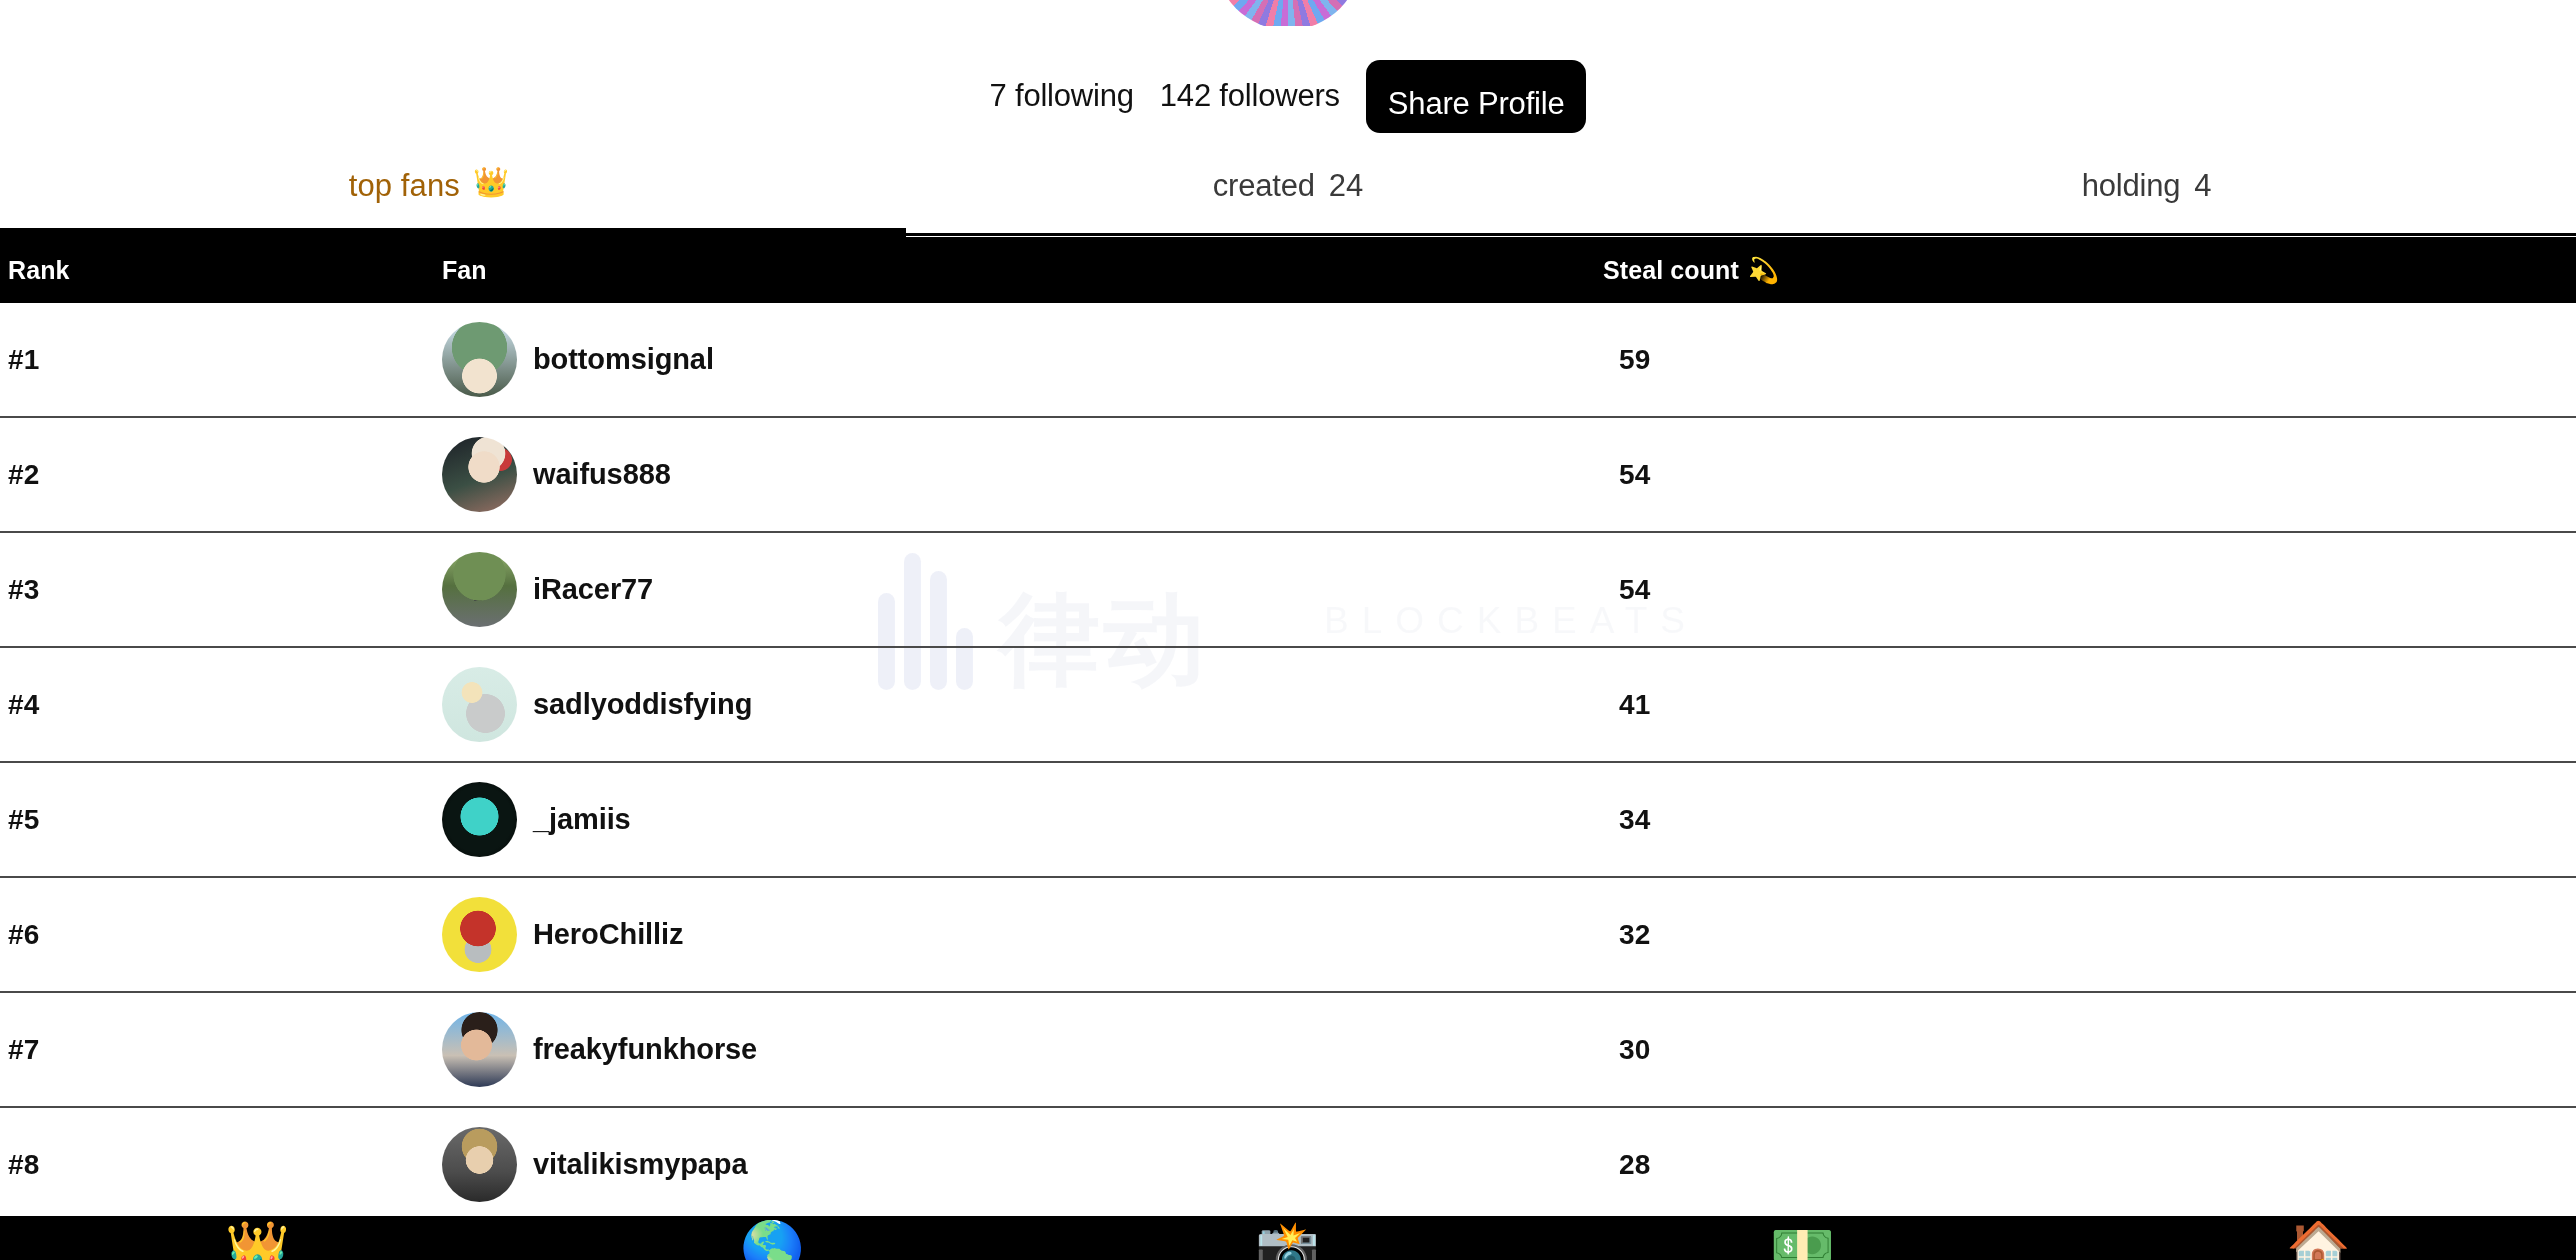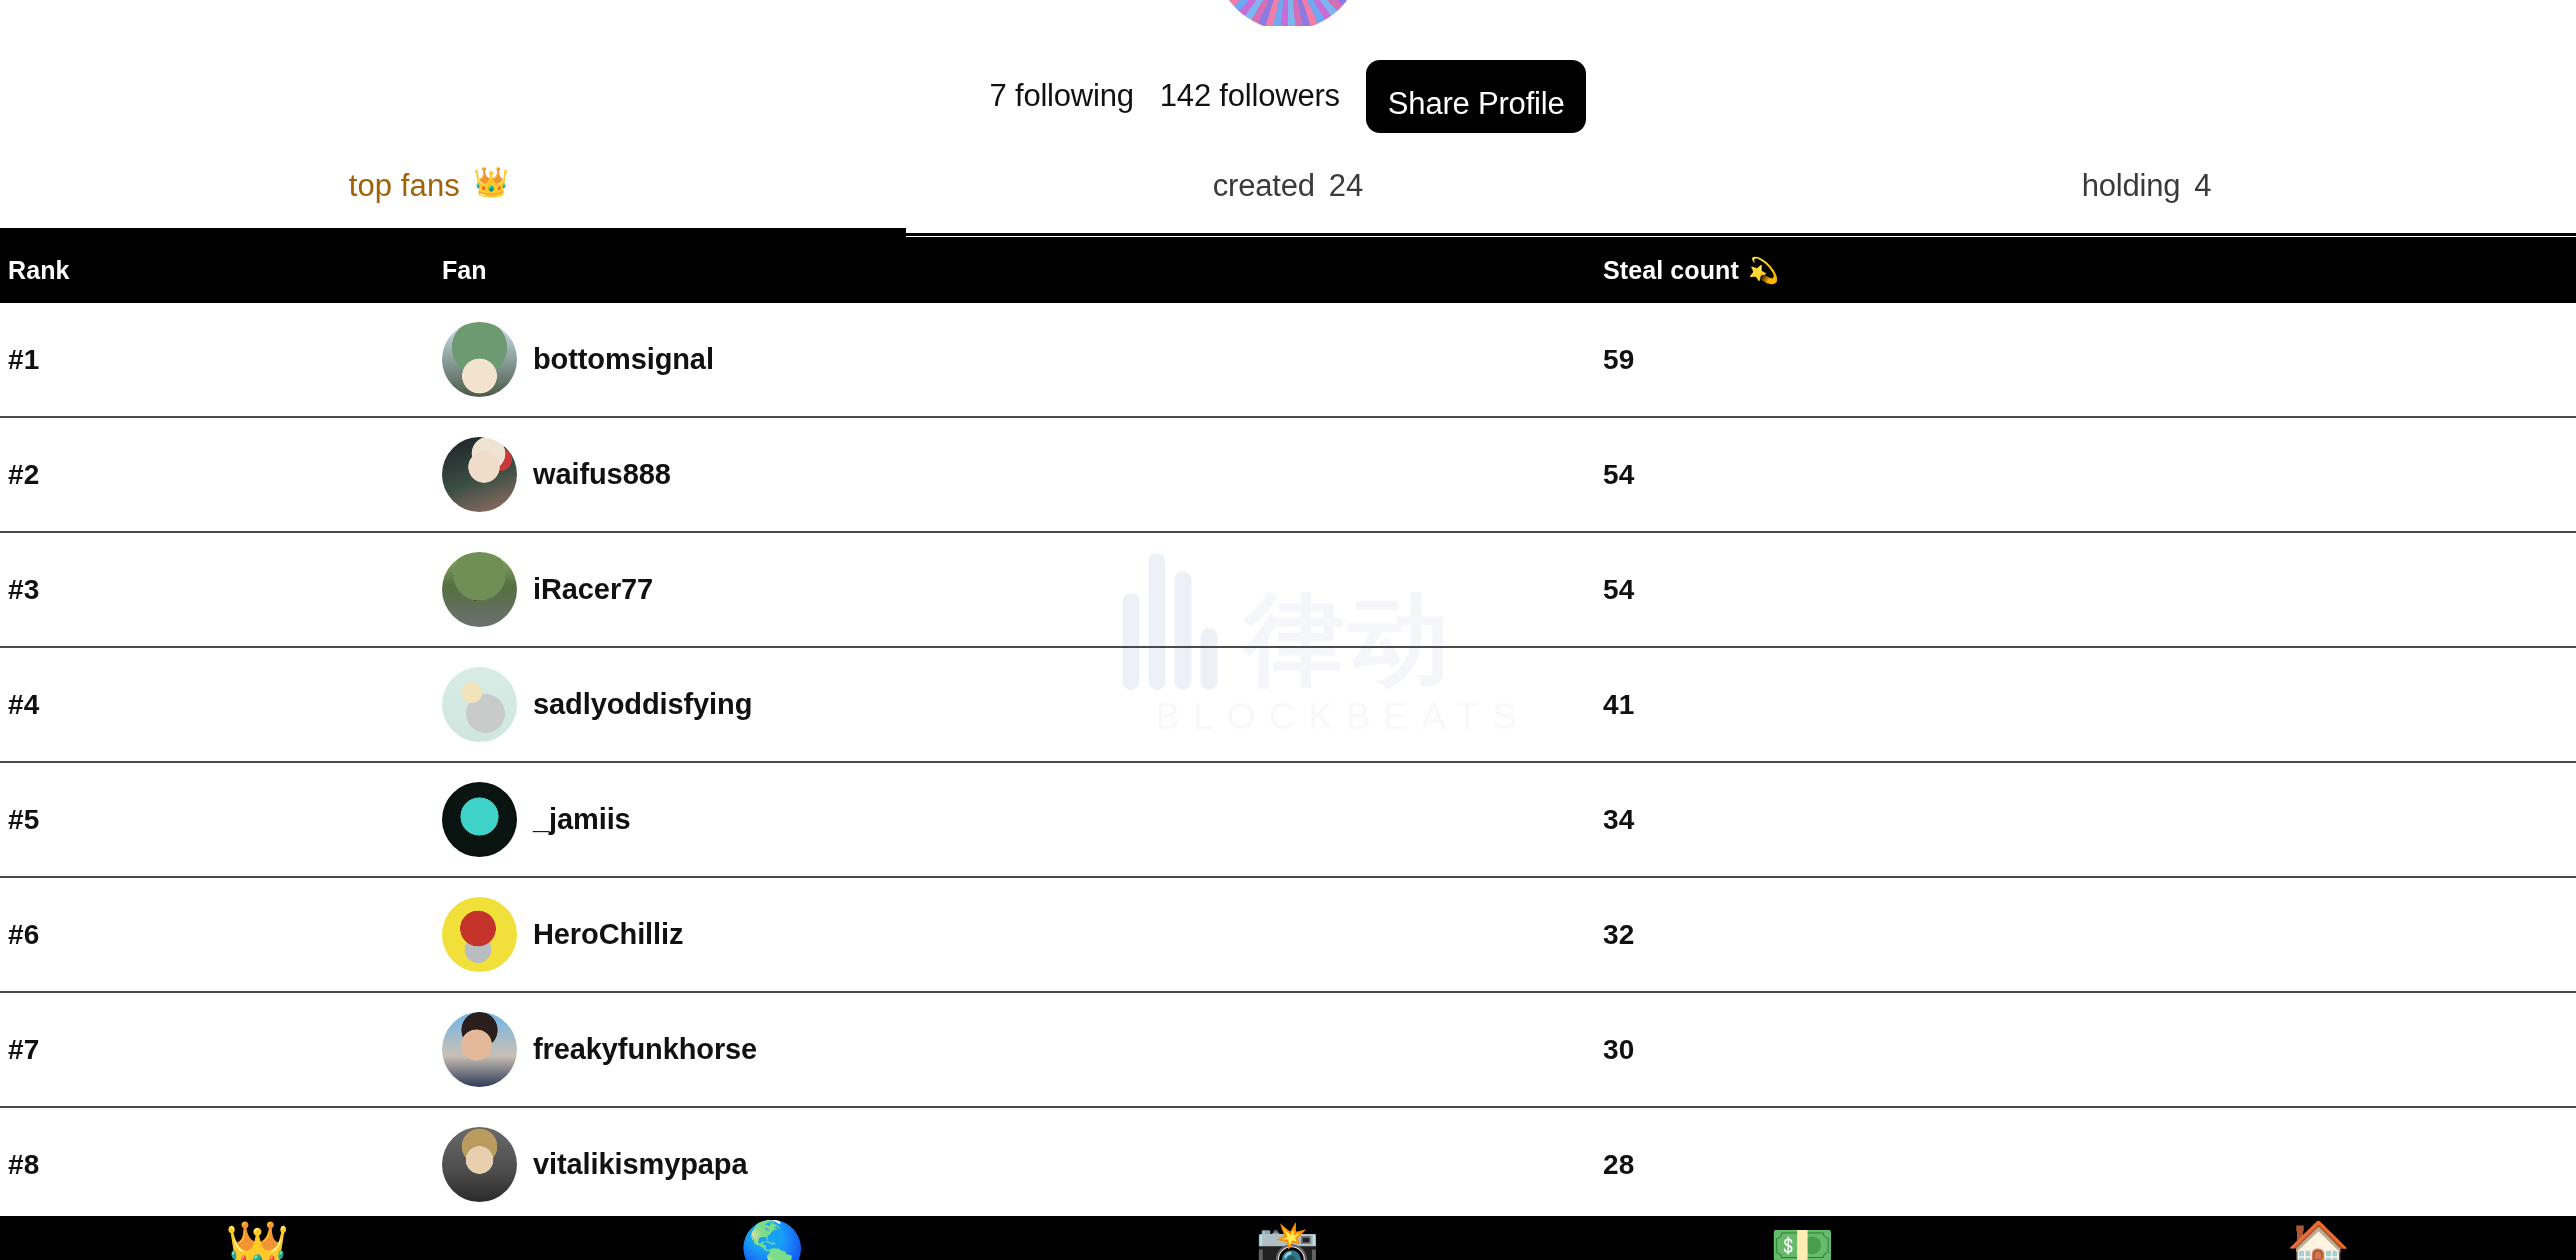--- a/index.html
+++ b/index.html
@@ -186,20 +186,21 @@
     font-size: 29px;
     font-weight: 700;
     color: #111111;
     letter-spacing: -0.1px;
   }
   .count {
     font-size: 28px;
     font-weight: 700;
     color: #111111;
     letter-spacing: 0.2px;
+    margin-left: 16px;
   }
 
   
   .av1 { background:
       radial-gradient(circle at 50% 72%, #f2e3cf 0 26%, transparent 27%),
       radial-gradient(circle at 50% 34%, #6e9a72 0 44%, transparent 45%),
       radial-gradient(circle at 38% 30%, #f6b8cd 0 11%, transparent 12%),
       linear-gradient(180deg,#cfe4ef 0%,#4a5a49 100%); }
   .av2 { background:
       radial-gradient(circle at 56% 40%, #f0dcc8 0 25%, transparent 26%),
@@ -232,21 +233,21 @@
       radial-gradient(circle at 50% 26%, #b99c5e 0 26%, transparent 27%),
       linear-gradient(180deg,#6a6a6a 0%,#4c4c4c 60%,#2a2a2a 100%); }
 
   
   .watermark {
     position: absolute;
     left: 50%;
     top: 551px;
     transform: translateX(-50%);
     display: flex;
-    flex-direction: column;
+    flex-direction: row;
     align-items: center;
     gap: 6px;
     opacity: 0.5;
     pointer-events: none;
     z-index: 0;
   }
   .wm-top { display: flex; align-items: flex-end; gap: 26px; }
   .wm-bars { display: flex; align-items: flex-end; gap: 9px; height: 139px; }
   .wm-bars i { display: block; width: 17px; background: #dfe3f2; border-radius: 9px; }
   .wm-bars i:nth-child(1) { height: 97px; }

